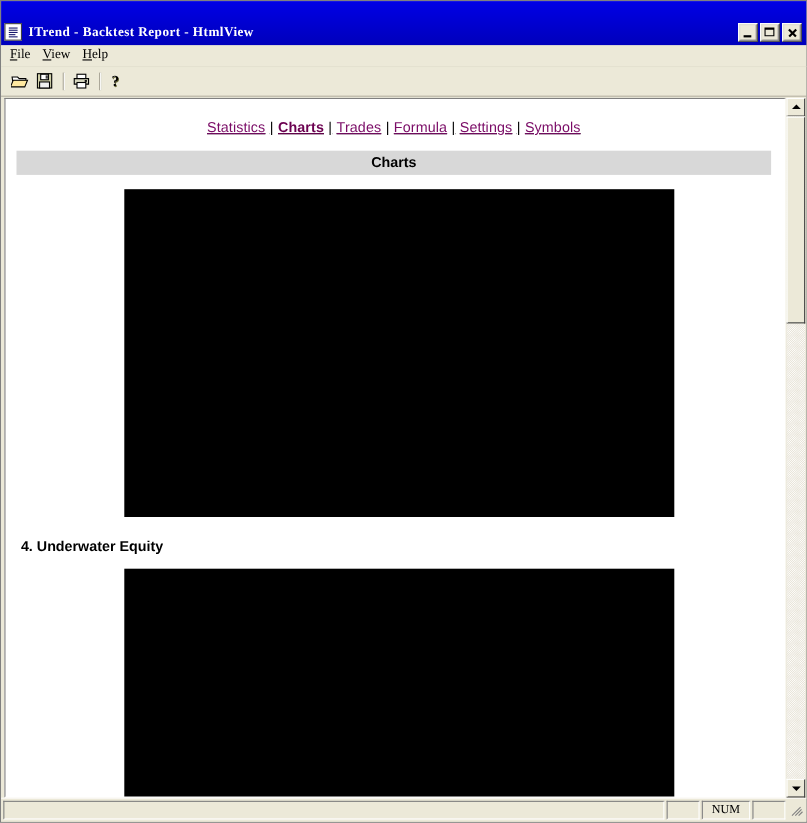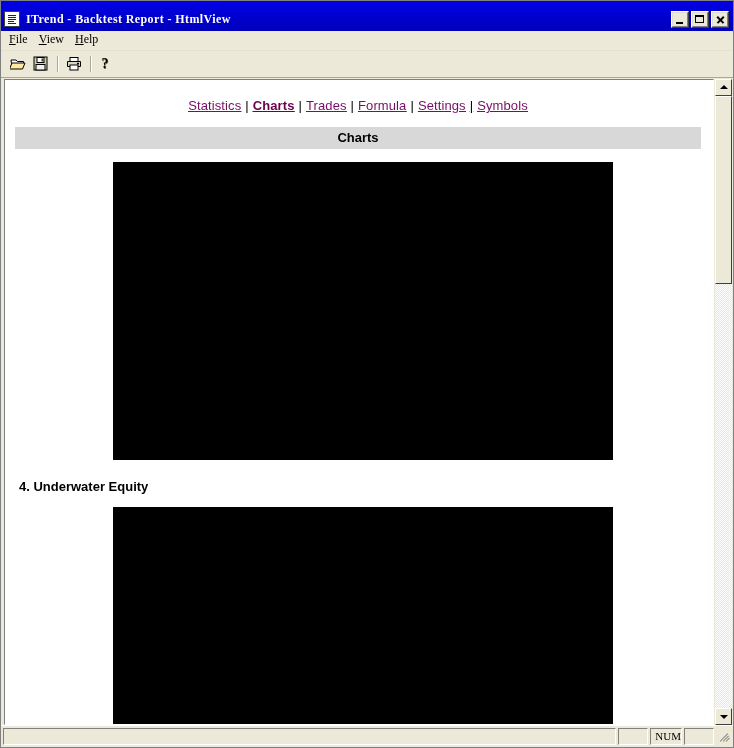--- a/index.html
+++ b/index.html
@@ -28,21 +28,21 @@
     flex-direction: column;
   }
 
   
   .titlebar {
     height: 24px;
     background: #0000d0;
     background: linear-gradient(to bottom, #0000e6 0%, #0000bb 100%);
     display: flex;
     align-items: center;
-    padding: 6px 2px 0 3px;
+    padding: 16px 2px 0 3px;
     flex: 0 0 auto;
     position: relative;
   }
   .title-icon {
     width: 16px; height: 16px;
     background: #ffffff;
     border: 1px solid #404040;
     box-sizing: border-box;
     margin-right: 6px;
     position: relative;
@@ -300,21 +300,21 @@
     font-family: "Liberation Serif", serif;
     font-size: 11px;
     line-height: 15px;
     text-align: center;
     color: #000000;
     overflow: hidden;
     white-space: nowrap;
   }
   .sb-pane.main { flex: 1 1 auto; text-align: left; padding-left: 3px; margin-right: 2px; }
   .sb-pane.small { width: 30px; margin-right: 2px; flex: 0 0 auto; }
-  .sb-pane.num   { width: 32px; margin-right: 2px; flex: 0 0 auto; text-align: right; }
+  .sb-pane.num   { width: 44px; margin-right: 2px; flex: 0 0 auto; }
   .sb-grip {
     width: 16px; height: 17px;
     position: relative;
     flex: 0 0 auto;
     margin-right: 1px;
   }
   .sb-grip i {
     position: absolute;
     background: #808080;
     height: 1px;

